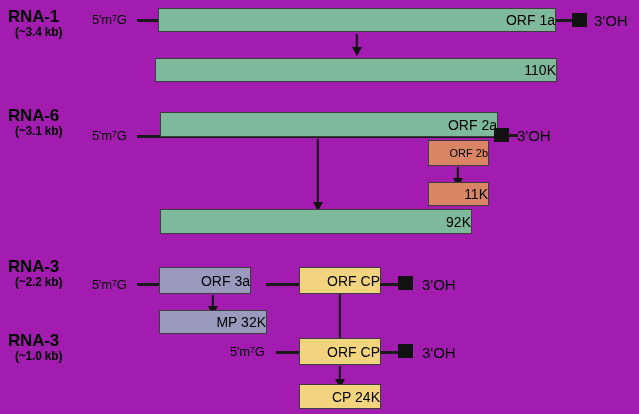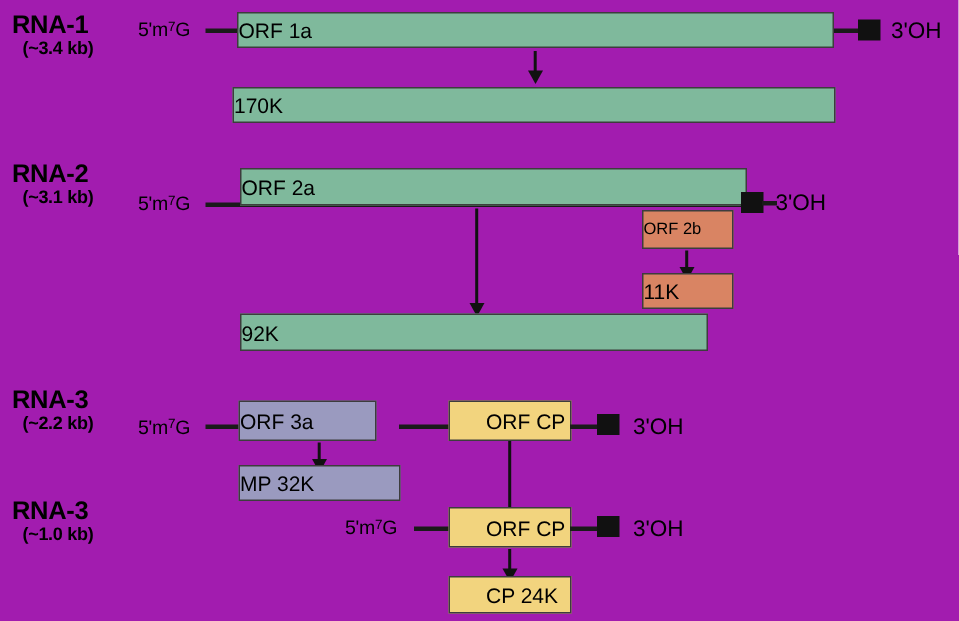--- a/index.html
+++ b/index.html
@@ -66,21 +66,21 @@
     width: 15px;
     height: 14px;
   }
   
   .box {
     position: absolute;
     box-sizing: border-box;
     border: 1.6px solid #3d3d3d;
     display: flex;
     align-items: center;
-    justify-content: flex-start;
+    justify-content: flex-end;
     color: #000000;
     white-space: nowrap;
     overflow: hidden;
   }
   .box.green  { background: #7fb99c; }
   .box.salmon { background: #d98463; }
   .box.purple { background: #9a9abf; }
   .box.yellow { background: #f2d47e; padding-left: 24px; }
   .box .lbl { font-size: 14px; }
   .box.small .lbl { font-size: 11px; }
@@ -130,25 +130,25 @@
   <div class="line" style="left:556px; top:19px; width:18px;"></div>
   <div class="tail-box" style="left:572px; top:13px;"></div>
   <div class="oh" style="left:594px; top:12px;">3'OH</div>
 
   <div class="arrow" style="left:357px; top:34px;">
     <div class="shaft" style="height:14px;"></div>
     <div class="head" style="top:13px;"></div>
   </div>
 
   <div class="box green" style="left:155px; top:58px; width:402px; height:24px;">
-    <span class="lbl">170K</span>
+    <span class="lbl">110K</span>
   </div>
 
   <div class="rna-label" style="left:8px; top:107px;">
-    <span class="name">RNA-2</span>
+    <span class="name">RNA-6</span>
     <span class="size">(~3.1 kb)</span>
   </div>
 
   <div class="cap" style="left:92px; top:128px;"><span>5'm</span><sup>7</sup><span>G</span></div>
 
   <div class="line" style="left:137px; top:135px; width:360px;"></div>
 
   <div class="box green" style="left:160px; top:112px; width:338px; height:25px;">
     <span class="lbl">ORF 2a</span>
   </div>

